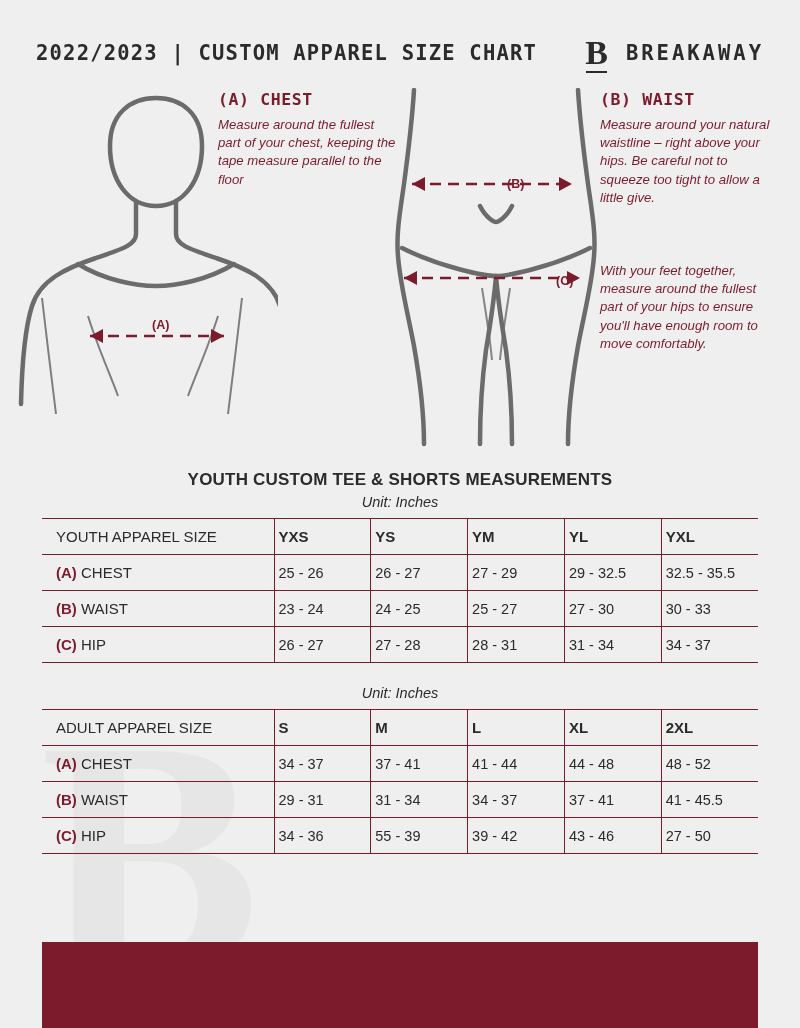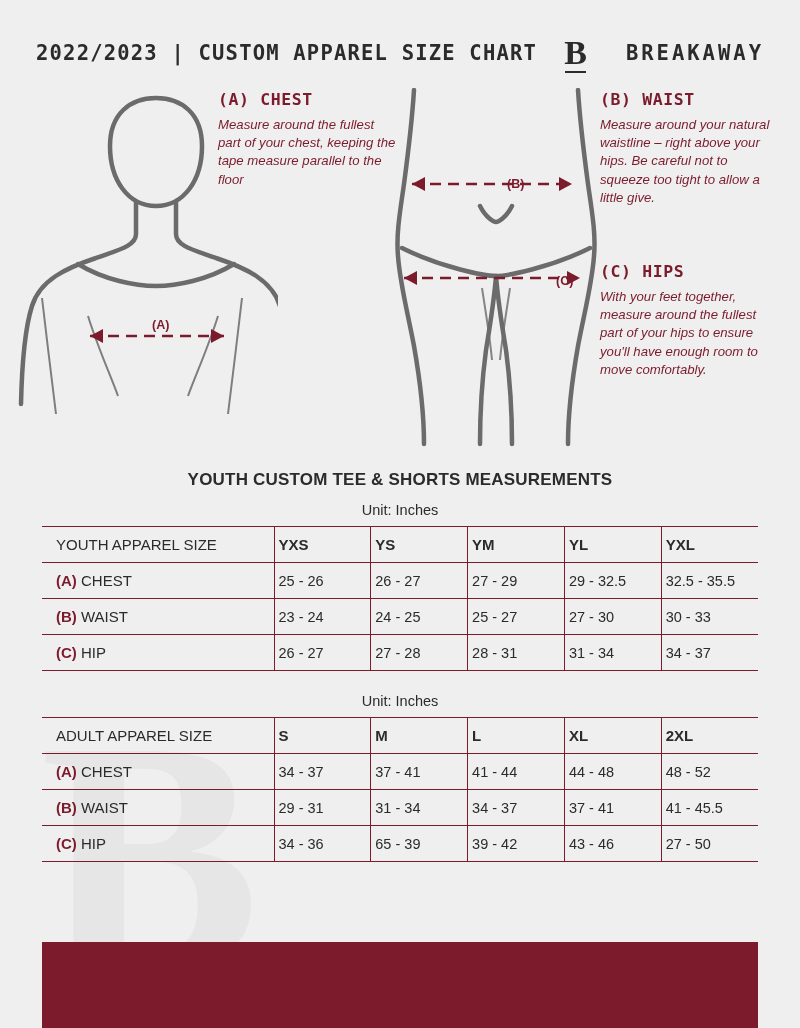--- a/index.html
+++ b/index.html
@@ -58,21 +58,20 @@
     position: absolute;
     left: 1px; right: 3px; bottom: -3px;
     height: 2px; background: #2b2b2b;
   }
   .brand-name {
     font-family: "DejaVu Sans Mono", monospace;
     font-size: 20.5px;
     font-weight: bold;
     letter-spacing: 3px;
     color: #2b2b2b;
-    margin-left: 21px;
   }
 
   
   .illustration {
     position: relative;
     z-index: 2;
     height: 380px;
     margin-top: 14px;
   }
   .fig { position: absolute; top: 0; }
@@ -117,23 +116,24 @@
   .table-title {
     text-align: center;
     font-family: "Liberation Sans", sans-serif;
     font-size: 17px;
     font-weight: bold;
     color: #2b2b2b;
     letter-spacing: 0.2px;
   }
   .table-unit {
     text-align: center;
+    font-style: italic;
     font-size: 14.5px;
     color: #2b2b2b;
-    margin-top: 12px;
+    margin-top: 4px;
     margin-bottom: 8px;
   }
   table {
     width: 100%;
     border-collapse: collapse;
     background: transparent;
     table-layout: fixed;
   }
   table tr { border-bottom: 1px solid #7b1b2c; }
   table tr:first-child { border-top: 1px solid #7b1b2c; }
@@ -239,21 +239,20 @@
       <h3>(A) CHEST</h3>
       <p>Measure around the fullest part of your chest, keeping the tape measure parallel to the floor</p>
     </div>
 
     <div class="callout callout-waist">
       <h3>(B) WAIST</h3>
       <p>Measure around your natural waistline – right above your hips. Be careful not to squeeze too tight to allow a little give.</p>
     </div>
 
     <div class="callout callout-hips">
-      <h3>(C) HIPS</h3>
       <p>With your feet together, measure around the fullest part of your hips to ensure you'll have enough room to move comfortably.</p>
     </div>
   </div>
 
   <div class="tables">
 
     <div class="table-block">
       <div class="table-title">YOUTH CUSTOM TEE &amp; SHORTS MEASUREMENTS</div>
       <div class="table-unit">Unit: Inches</div>
       <table>
@@ -322,21 +321,21 @@
             <td class="rowlabel"><span class="letter">(B)</span><span> WAIST</span></td>
             <td>29 - 31</td>
             <td>31 - 34</td>
             <td>34 - 37</td>
             <td>37 - 41</td>
             <td>41 - 45.5</td>
           </tr>
           <tr>
             <td class="rowlabel"><span class="letter">(C)</span><span> HIP</span></td>
             <td>34 - 36</td>
-            <td>65 - 39</td>
+            <td>55 - 39</td>
             <td>39 - 42</td>
             <td>43 - 46</td>
             <td>27 - 50</td>
           </tr>
         </tbody>
       </table>
     </div>
   </div>
 
   <div class="footer-bar"></div>

